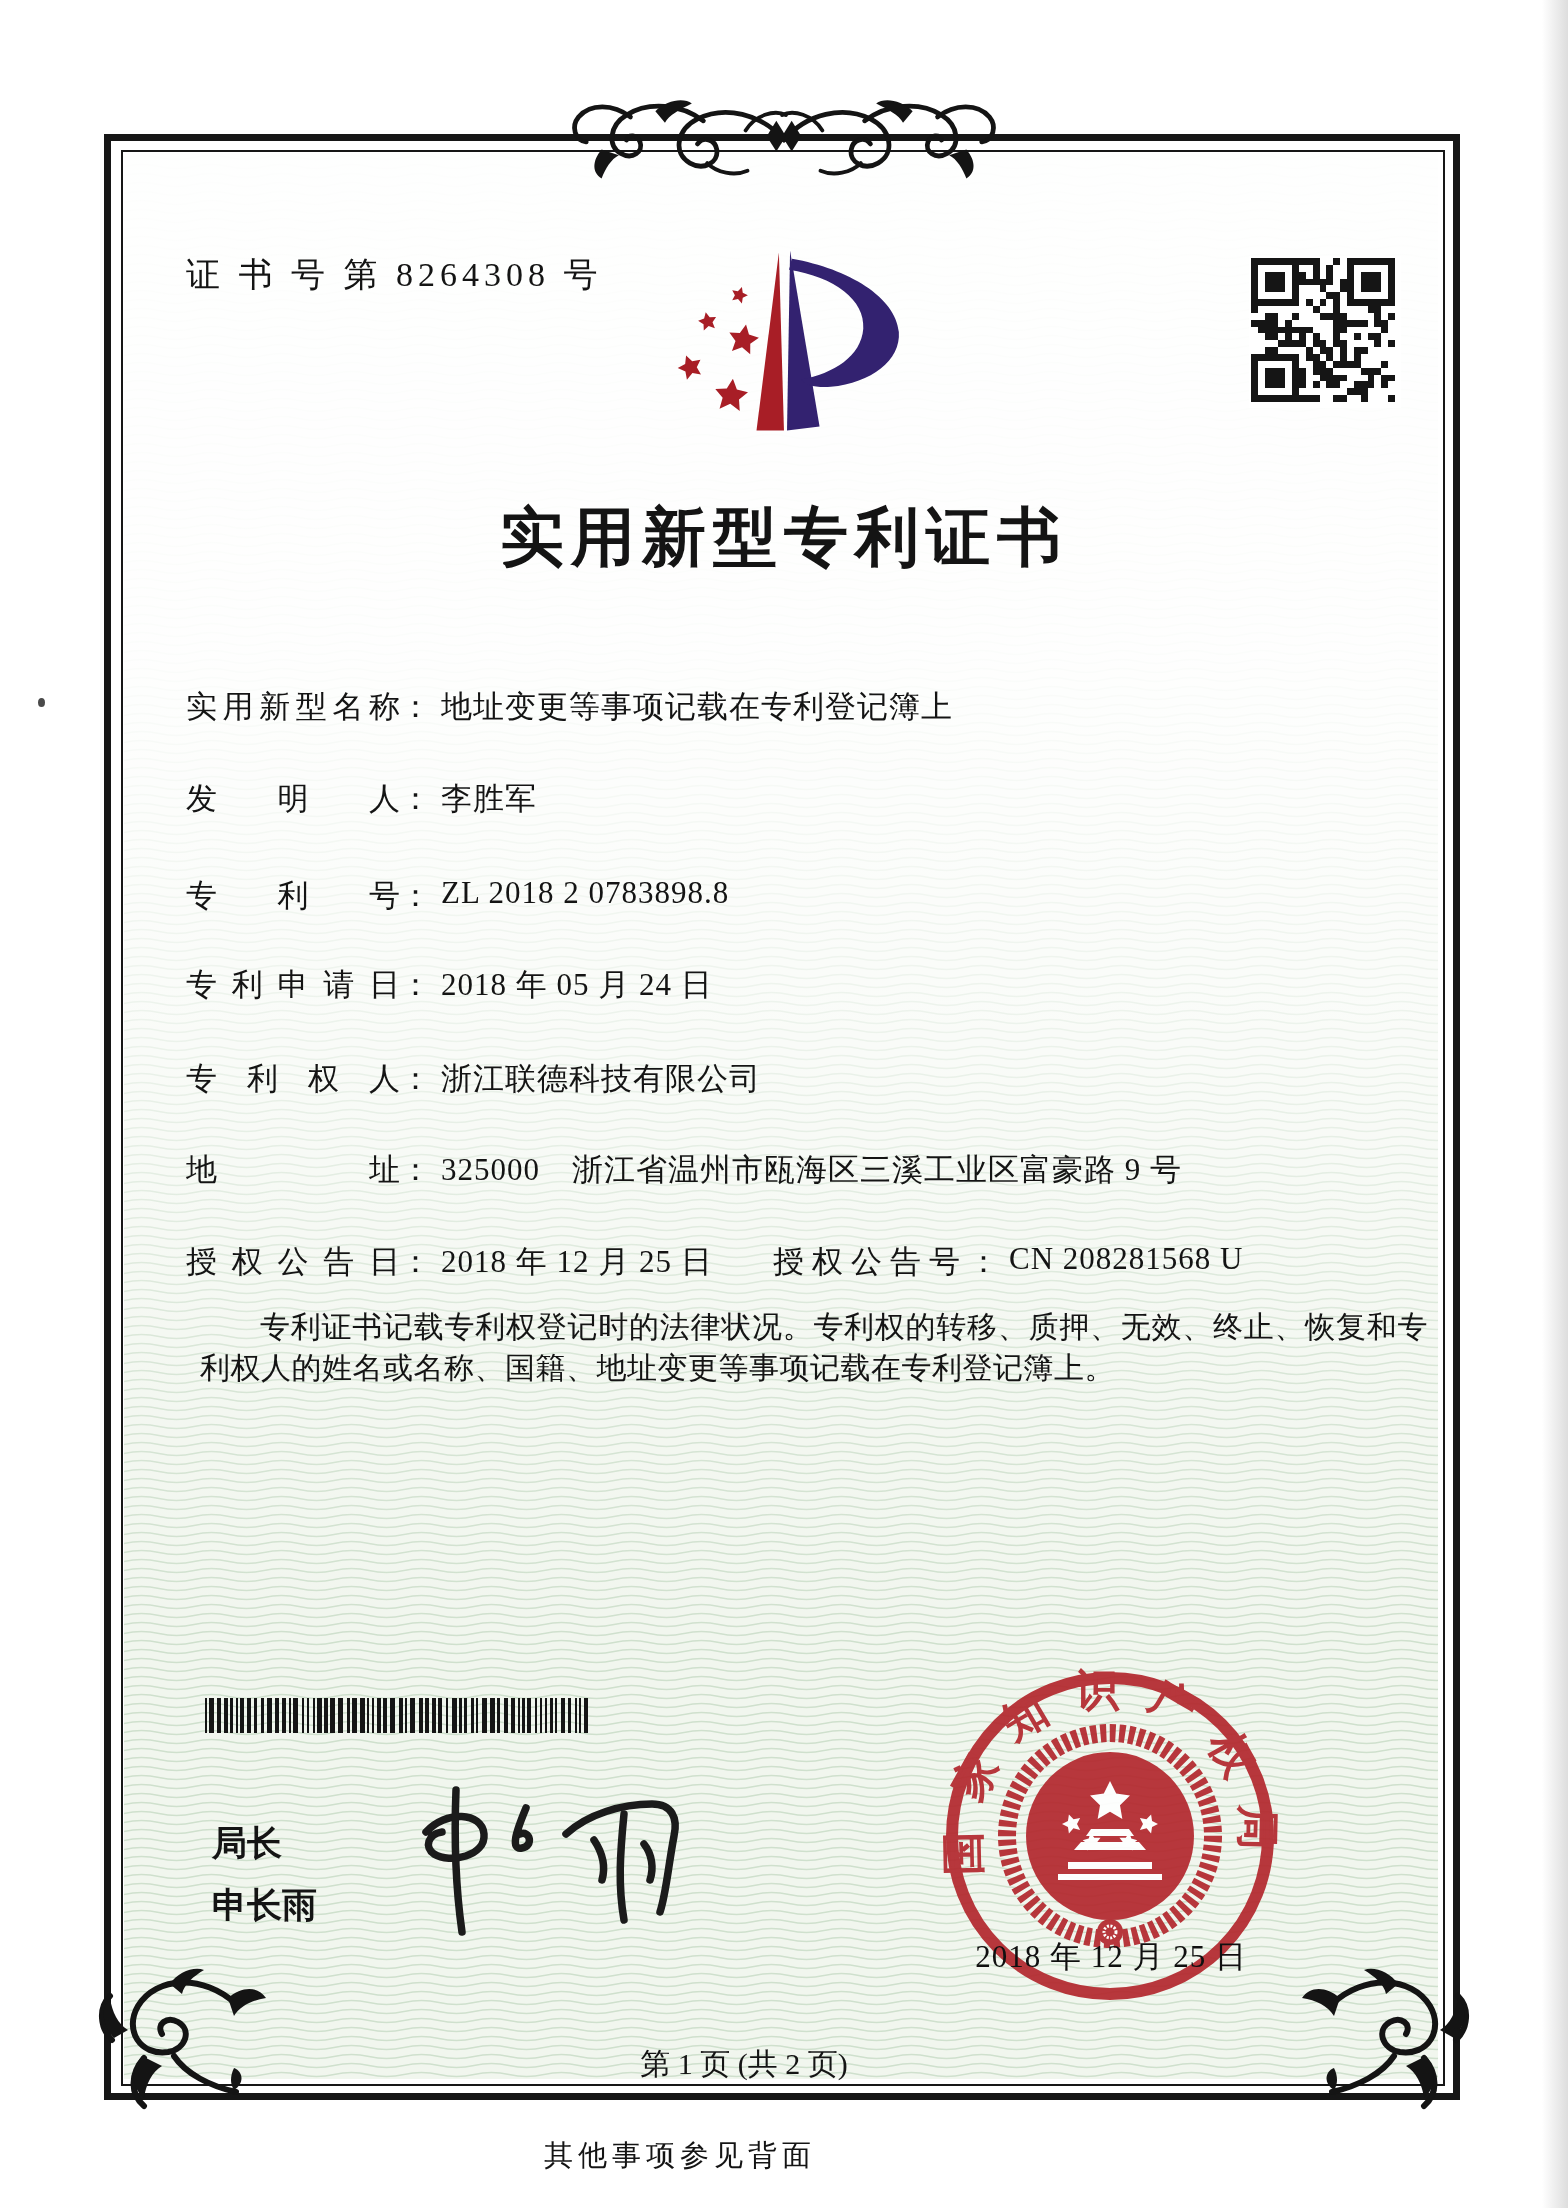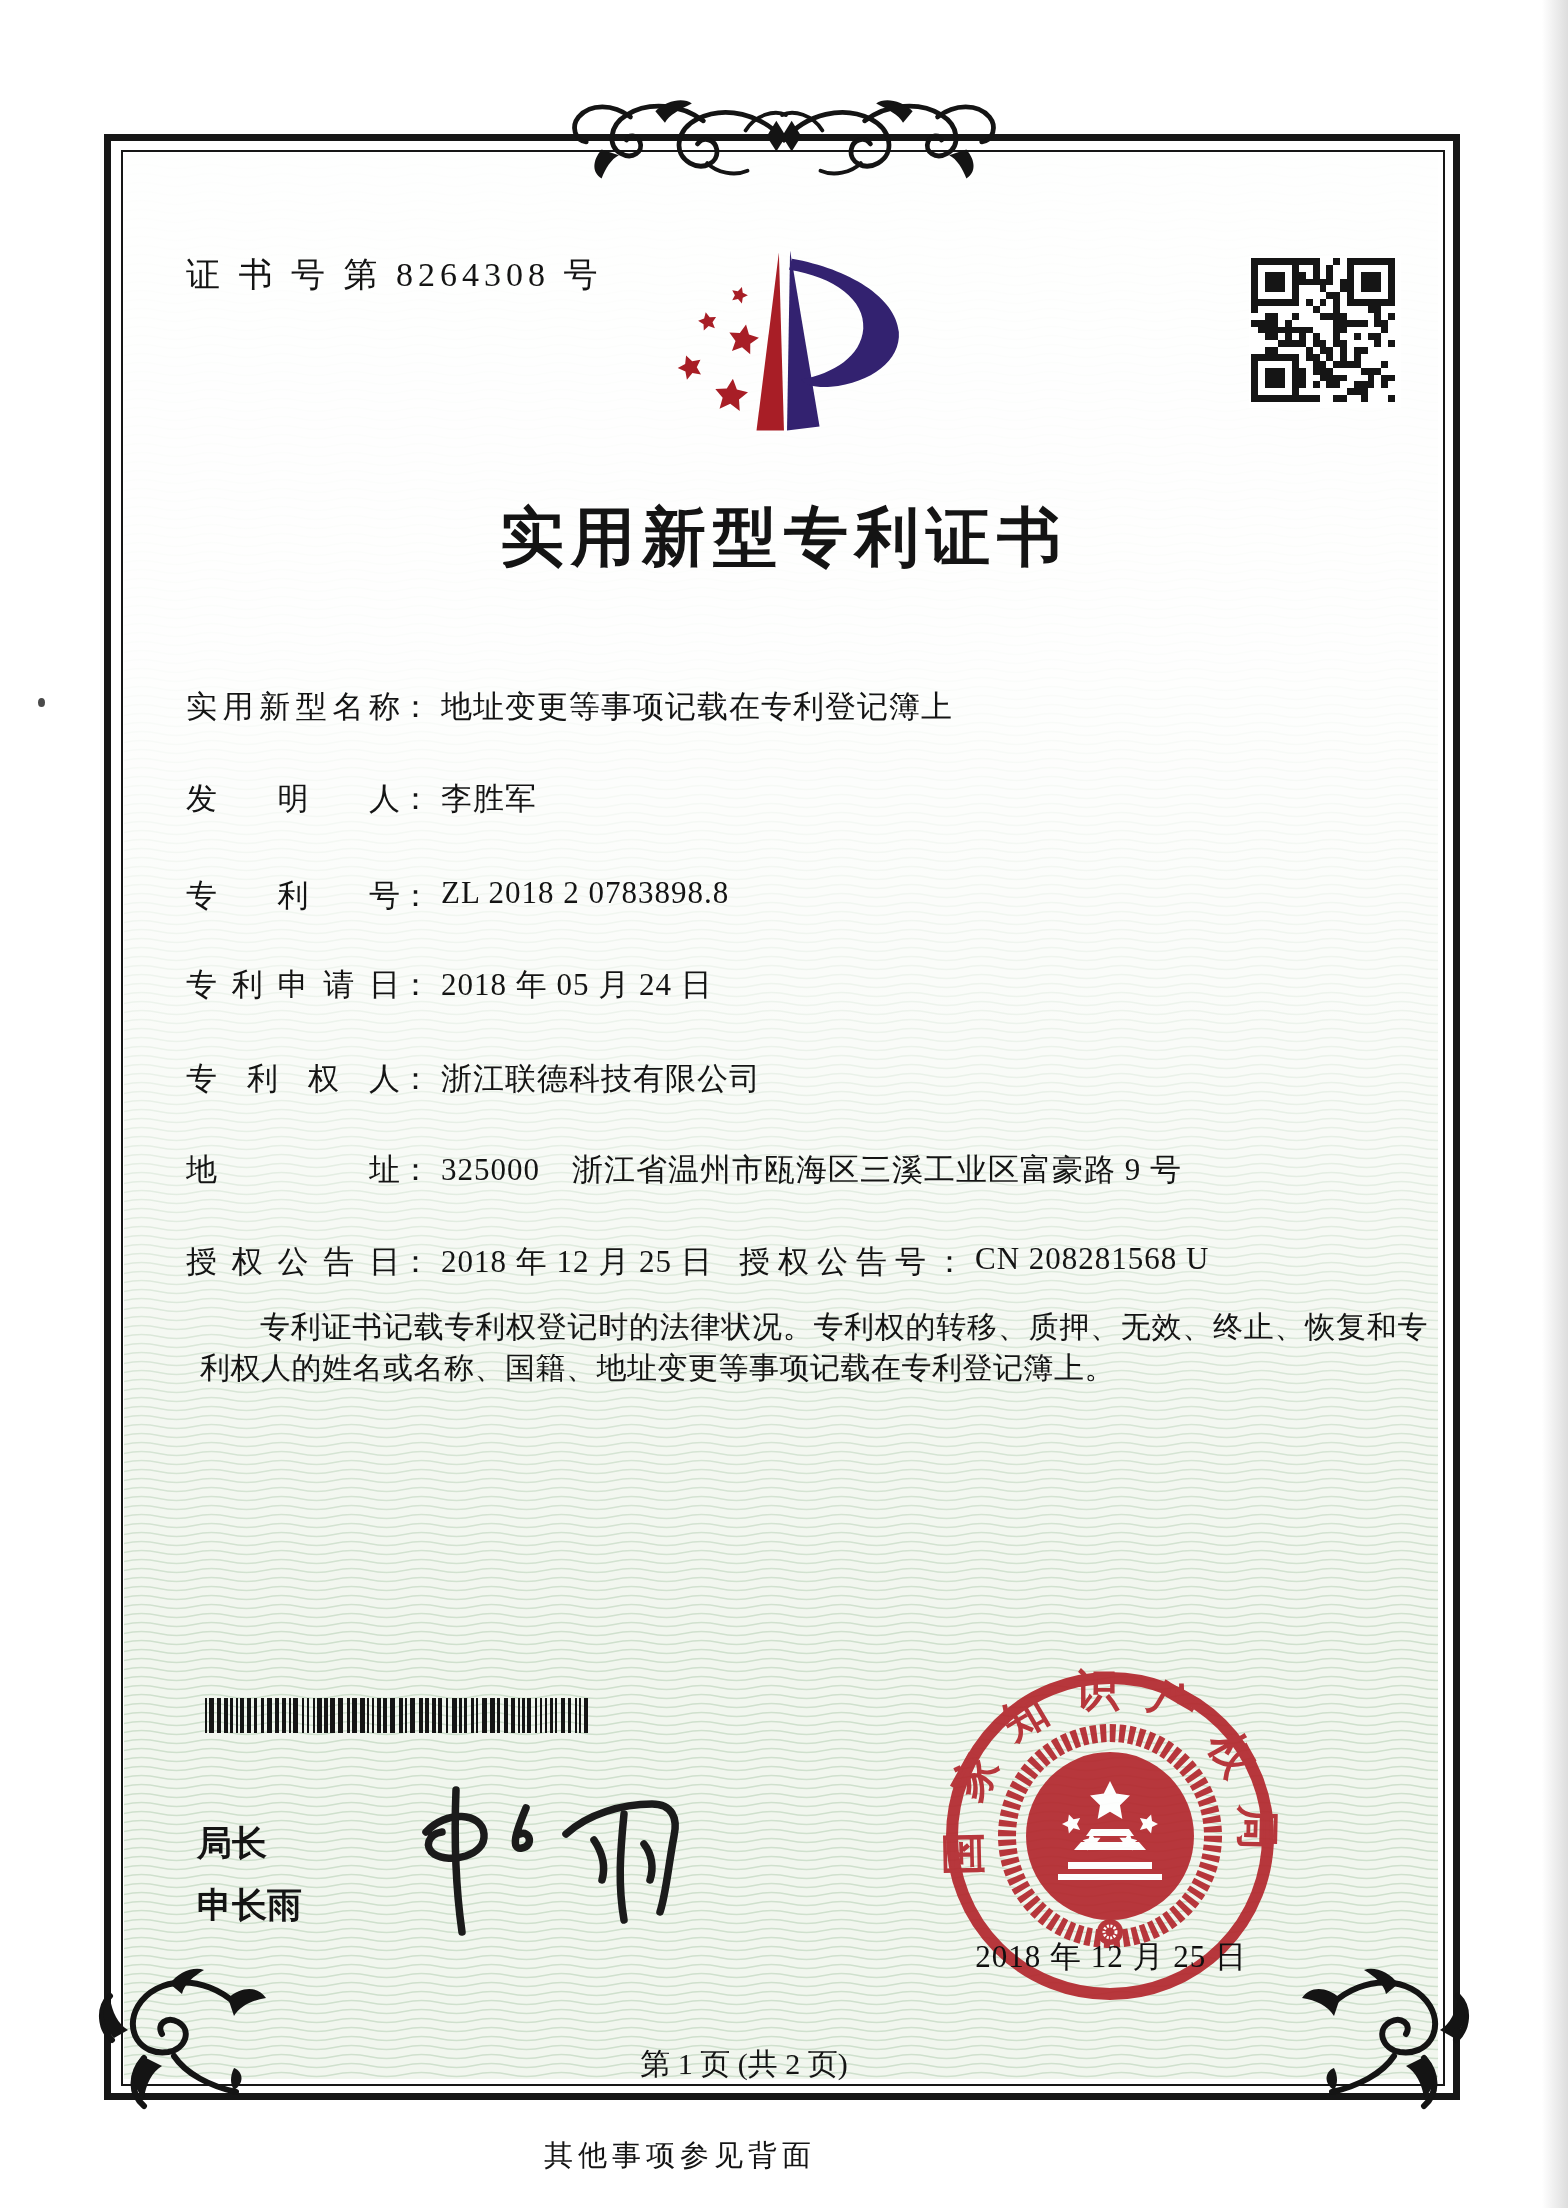--- a/index.html
+++ b/index.html
@@ -28,29 +28,29 @@
   .qr-grid i{display:block;}
   .qr-grid i.d{background:#151515;}
   .doc-title{position:absolute;left:0;width:1568px;top:494px;text-align:center;
         font-size:64px;font-weight:700;letter-spacing:7px;}
   
   .row{position:absolute;left:186px;width:1250px;height:42px;font-size:31px;white-space:nowrap;}
   .flabel{display:inline-block;width:214px;text-align:justify;text-align-last:justify;vertical-align:top;}
   .fcolon{display:inline-block;vertical-align:top;}
   .fvalue{display:inline-block;margin-left:10px;vertical-align:top;letter-spacing:1px;}
   .pair2{position:absolute;left:553px;top:0;}
-  .pair2 .flabel2{letter-spacing:8px;}
+  .pair2 .flabel2{letter-spacing:8px;margin-left:34px;}
   
   .body-text{position:absolute;left:200px;top:1306px;width:1228px;font-size:30px;
         line-height:41px;text-align:justify;letter-spacing:.5px;}
   .body-text p{margin:0 0 8px 0;text-indent:2em;}
   
   .barcode{position:absolute;left:205px;top:1698px;width:392px;height:35px;font-size:0;}
   .barcode i{display:inline-block;height:100%;background:#151515;}
-  .director{position:absolute;left:197px;top:1812px;font-size:35px;line-height:62px;
+  .director{position:absolute;left:212px;top:1812px;font-size:35px;line-height:62px;
         font-family:"Liberation Sans","DejaVu Sans",sans-serif;font-weight:600;}
   .signature{position:absolute;left:398px;top:1770px;width:300px;height:182px;}
   .seal{position:absolute;left:934px;top:1660px;width:352px;height:352px;}
   .seal-date{position:absolute;left:946px;top:1936px;width:330px;text-align:center;
         font-size:31px;letter-spacing:1px;color:#101010;}
   .page-note{position:absolute;left:0;width:1488px;top:2044px;text-align:center;font-size:30px;}
   .back-note{position:absolute;left:0;width:1360px;top:2136px;text-align:center;
         font-size:29px;letter-spacing:5px;}
   .speck{position:absolute;left:38px;top:698px;width:7px;height:9px;border-radius:50%;background:#4a4a4a;}
 </style>

